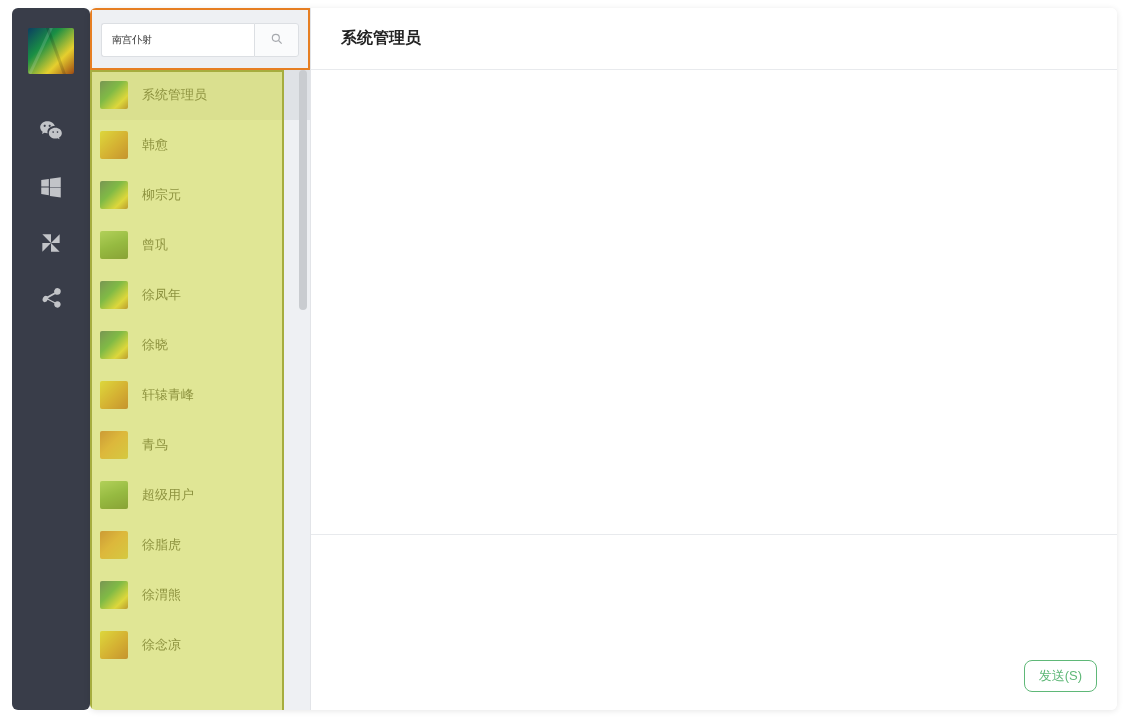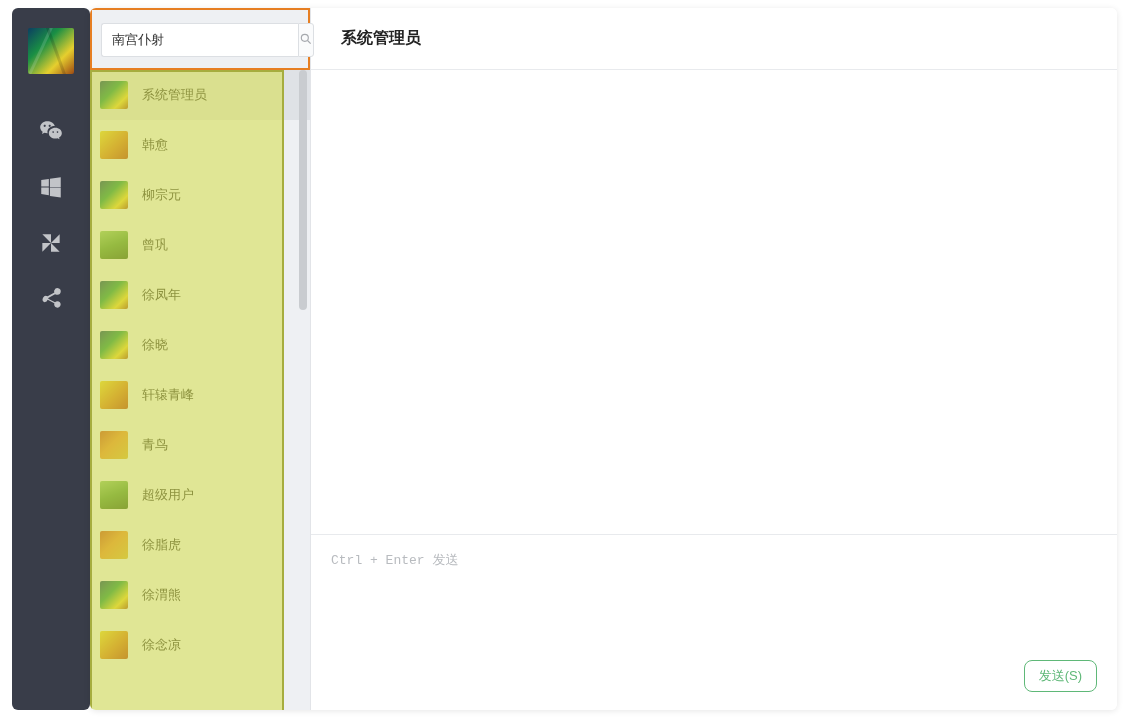--- a/index.html
+++ b/index.html
@@ -87,21 +87,21 @@
     border: 2px solid #e67e22; 
     border-bottom: 2px solid #e67e22;
   }
   .search-input {
     flex: 1;
     height: 34px;
     border: 1px solid #dcdfe3;
     border-right: none;
     border-radius: 3px 0 0 3px;
     padding: 0 10px;
-    font-size: 13px;
+    font-size: 10px;
     color: #333;
     outline: none;
     background: #fff;
   }
   .search-btn {
     width: 50px;
     height: 34px;
     border: 1px solid #dcdfe3;
     border-radius: 0 3px 3px 0;
     background: #fafbfc;
@@ -330,19 +330,18 @@
           </ul>
       </div>
     </div>
 
     <div class="chat">
       <div class="chat-header">
         <span>系统管理员</span>
       </div>
       <div class="chat-body"></div>
       <div class="chat-compose">
-        <div class="compose-hint">Ctrl + Enter 发送</div>
         <button class="send-btn">发送(S)</button>
       </div>
     </div>
 
   </div>
 </div>
 
 </body></html>

